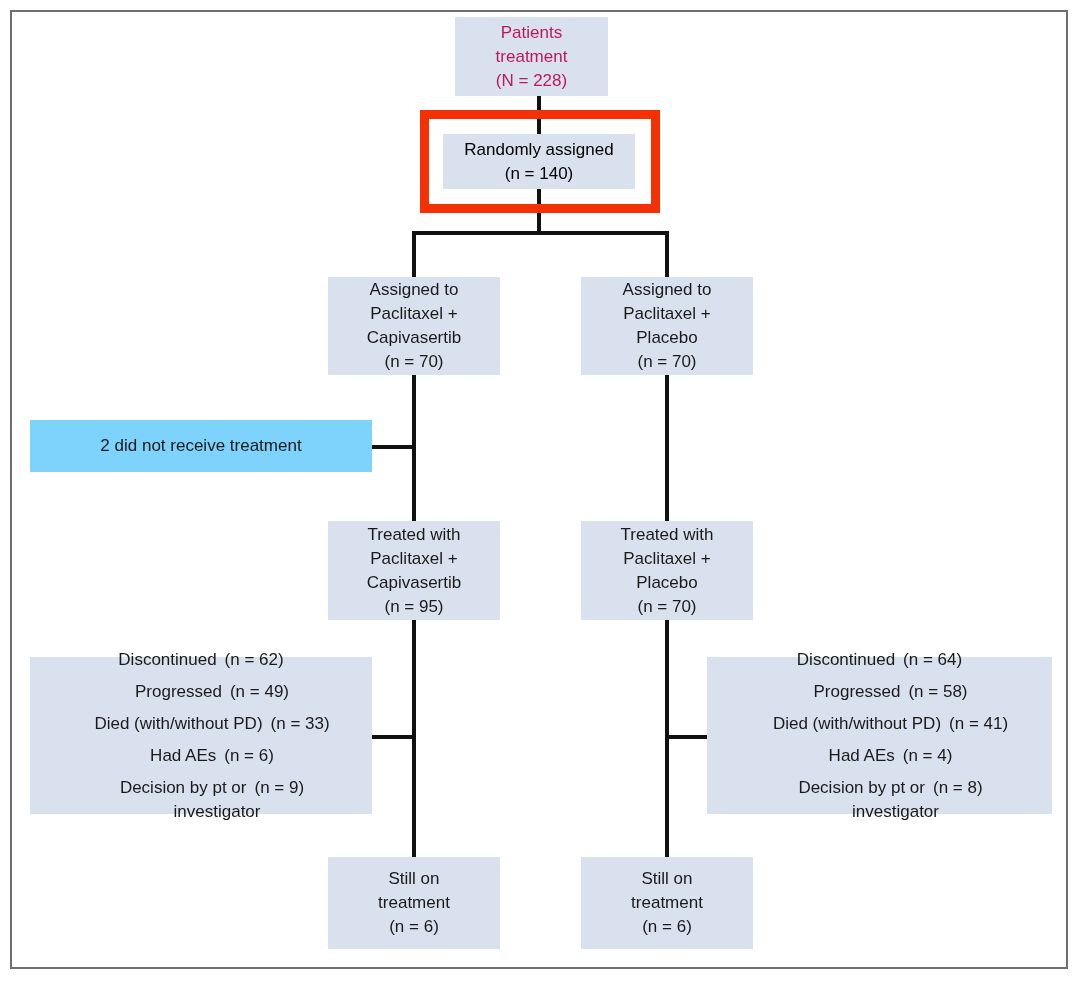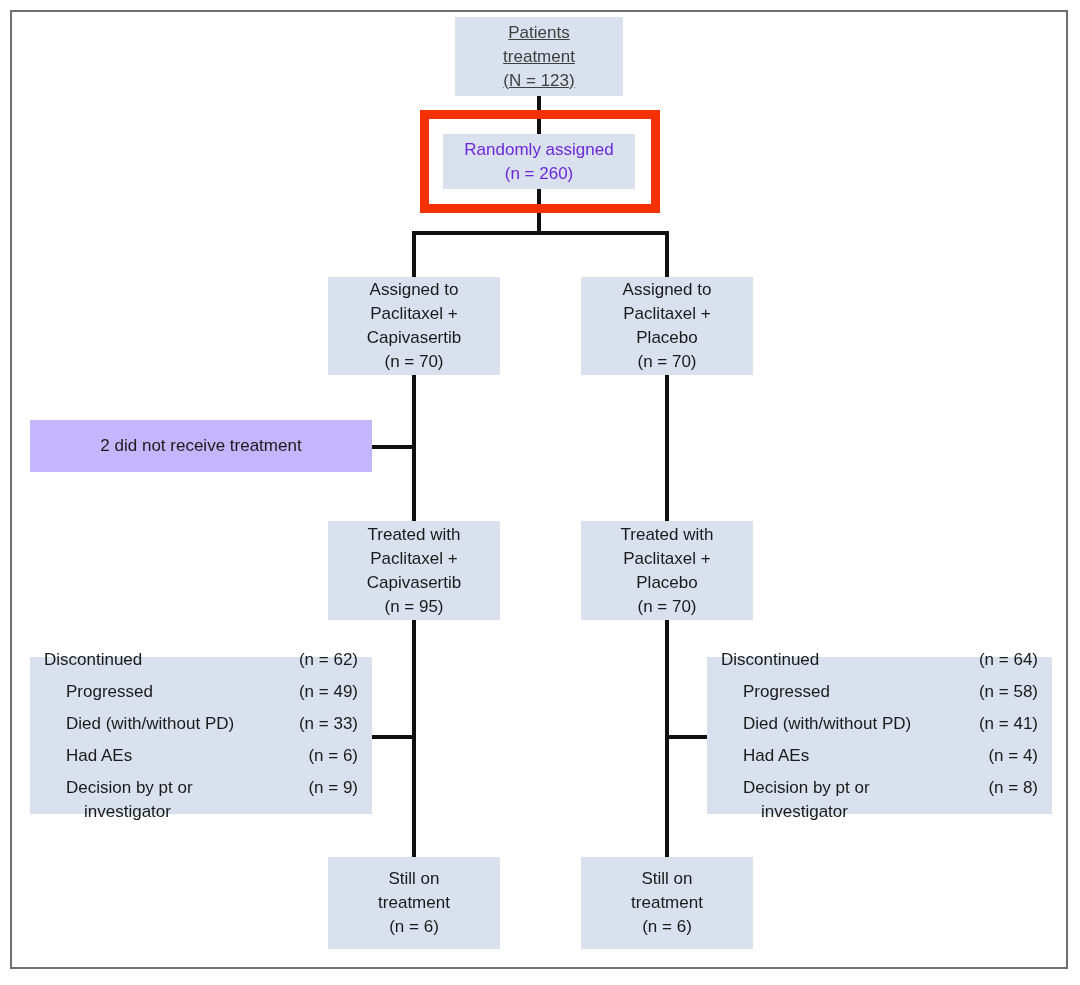--- a/index.html
+++ b/index.html
@@ -55,21 +55,21 @@
   .hline { height: 4px; }
   .redbox {
     position: absolute;
     border: 9px solid #f43005;
     box-sizing: border-box;
     background: transparent;
     pointer-events: none;
   }
   .detail-row {
     display: flex;
-    justify-content: space-between;
+    justify-content: center;
     align-items: baseline;
     padding: 0 14px;
     white-space: pre;
     gap: 8px;
   }
   .detail-row .label { text-align: left; }
   .detail-row .value { text-align: right; }
   .detail-row.indent .label { padding-left: 22px; margin-top: 8px; }
   .detail-row.indent2 .label { padding-left: 40px; }
 </style>
@@ -94,47 +94,47 @@
   <div class="line hline" style="left: 372px; top: 445px; width: 42px; background: rgb(17, 17, 17);"></div>
 
   <div class="line vline" style="left: 665px; top: 374px; height: 148px; background: rgb(17, 17, 17);"></div>
 
   <div class="line vline" style="left: 412px; top: 620px; height: 238px; background: rgb(17, 17, 17);"></div>
   <div class="line hline" style="left: 372px; top: 735px; width: 42px; background: rgb(17, 17, 17);"></div>
 
   <div class="line vline" style="left: 665px; top: 620px; height: 238px; background: rgb(17, 17, 17);"></div>
   <div class="line hline" style="left: 665px; top: 735px; width: 42px; background: rgb(17, 17, 17);"></div>
 
-  <div class="node" style="left: 455px; top: 17px; width: 168px; height: 79px; background: rgb(217, 225, 238); color: #404040; text-decoration: underline;">
+  <div class="node" style="left: 455px; top: 17px; width: 153px; height: 79px; background: rgb(217, 225, 238); color: #be185d;">
     <span class="ln">Patients</span>
     <span class="ln">treatment</span>
-    <span class="ln">(N = 123)</span>
+    <span class="ln">(N = 228)</span>
   </div>
 
-  <div class="node" style="left: 443px; top: 134px; width: 192px; height: 55px; background: rgb(217, 225, 238); color: #6d28d9; justify-content: center;">
+  <div class="node" style="left: 443px; top: 134px; width: 192px; height: 55px; background: rgb(217, 225, 238); color: #000000; justify-content: center;">
     <span class="ln">Randomly assigned</span>
-    <span class="ln">(n = 260)</span>
+    <span class="ln">(n = 140)</span>
   </div>
   <div class="redbox" style="left: 420px; top: 110px; width: 240px; height: 103px; border-color: rgb(244, 48, 5);"></div>
 
   <div class="node" style="left: 328px; top: 277px; width: 172px; height: 98px; background: rgb(217, 225, 238); color: rgb(26, 26, 26);">
     <span class="ln">Assigned to</span>
     <span class="ln">Paclitaxel +</span>
     <span class="ln">Capivasertib</span>
     <span class="ln">(n = 70)</span>
   </div>
 
   <div class="node" style="left: 581px; top: 277px; width: 172px; height: 98px; background: rgb(217, 225, 238); color: rgb(26, 26, 26);">
     <span class="ln">Assigned to</span>
     <span class="ln">Paclitaxel +</span>
     <span class="ln">Placebo</span>
     <span class="ln">(n = 70)</span>
   </div>
 
-  <div class="node" style="left: 30px; top: 420px; width: 342px; height: 52px; background: #c4b5fd; color: rgb(26, 26, 26);">
+  <div class="node" style="left: 30px; top: 420px; width: 342px; height: 52px; background: #7dd3fc; color: rgb(26, 26, 26);">
     <span class="ln">2 did not receive treatment</span>
   </div>
 
   <div class="node" style="left: 328px; top: 521px; width: 172px; height: 99px; background: rgb(217, 225, 238); color: rgb(26, 26, 26);">
     <span class="ln">Treated with</span>
     <span class="ln">Paclitaxel +</span>
     <span class="ln">Capivasertib</span>
     <span class="ln">(n = 95)</span>
   </div>
 

